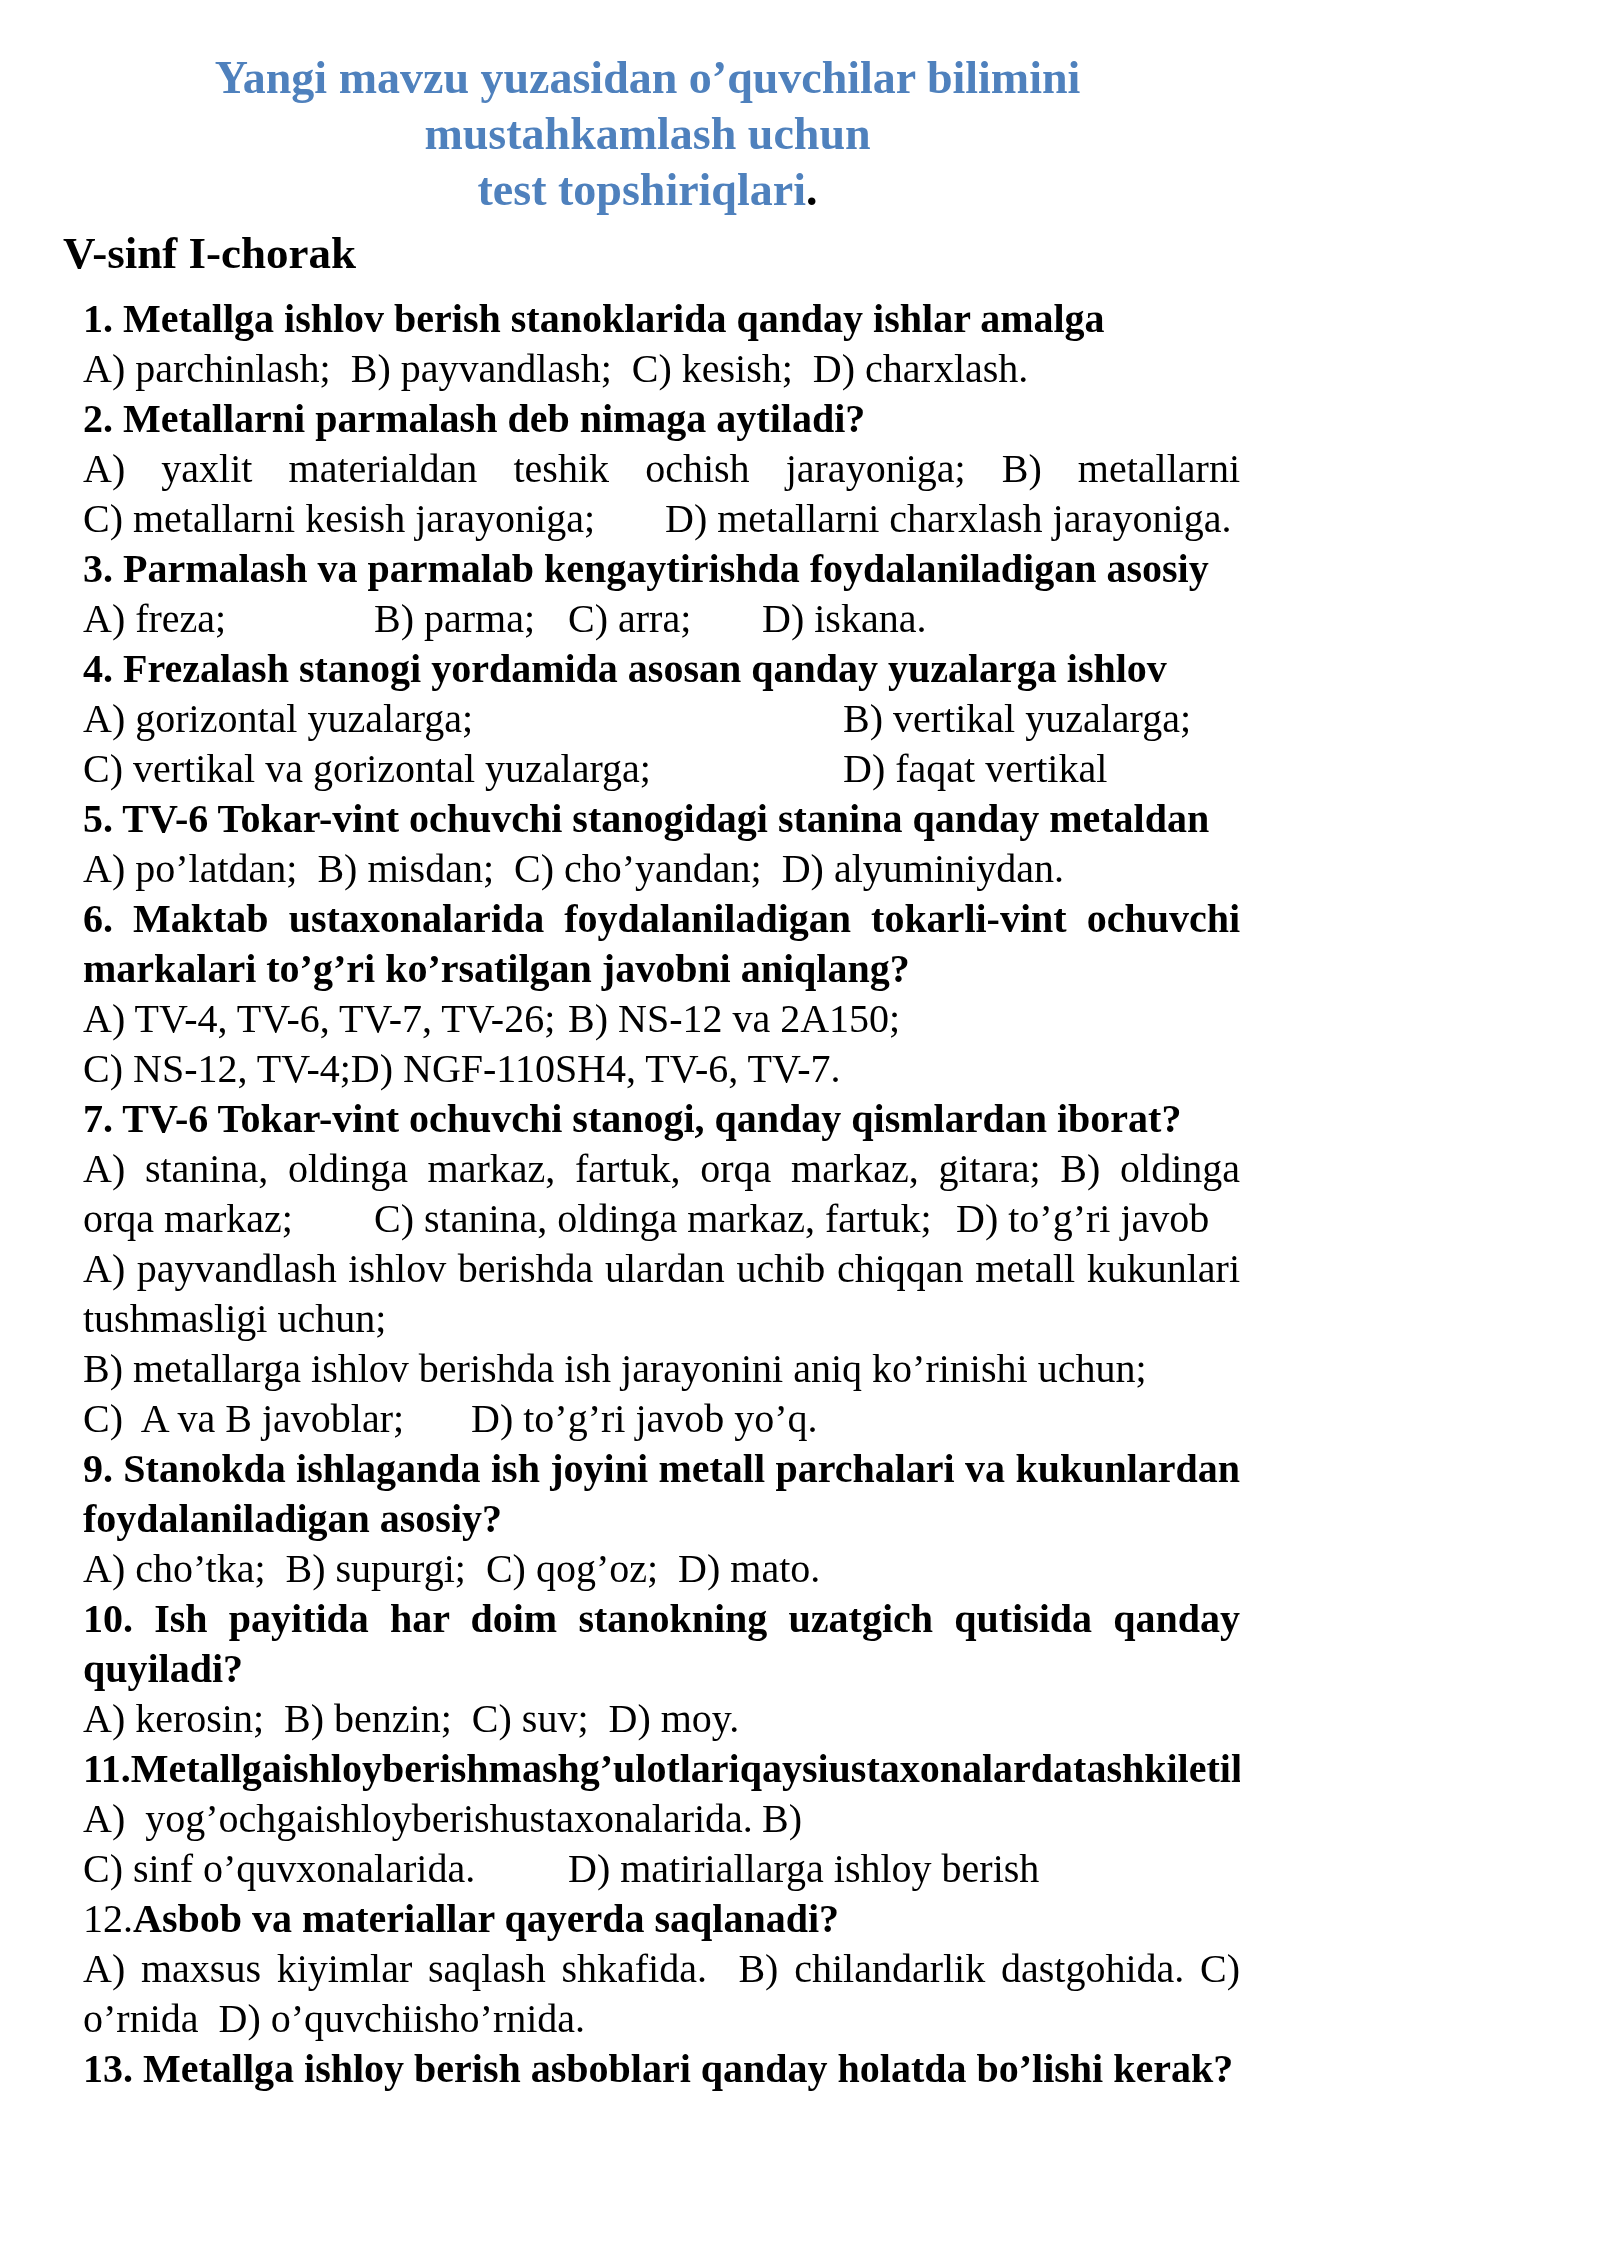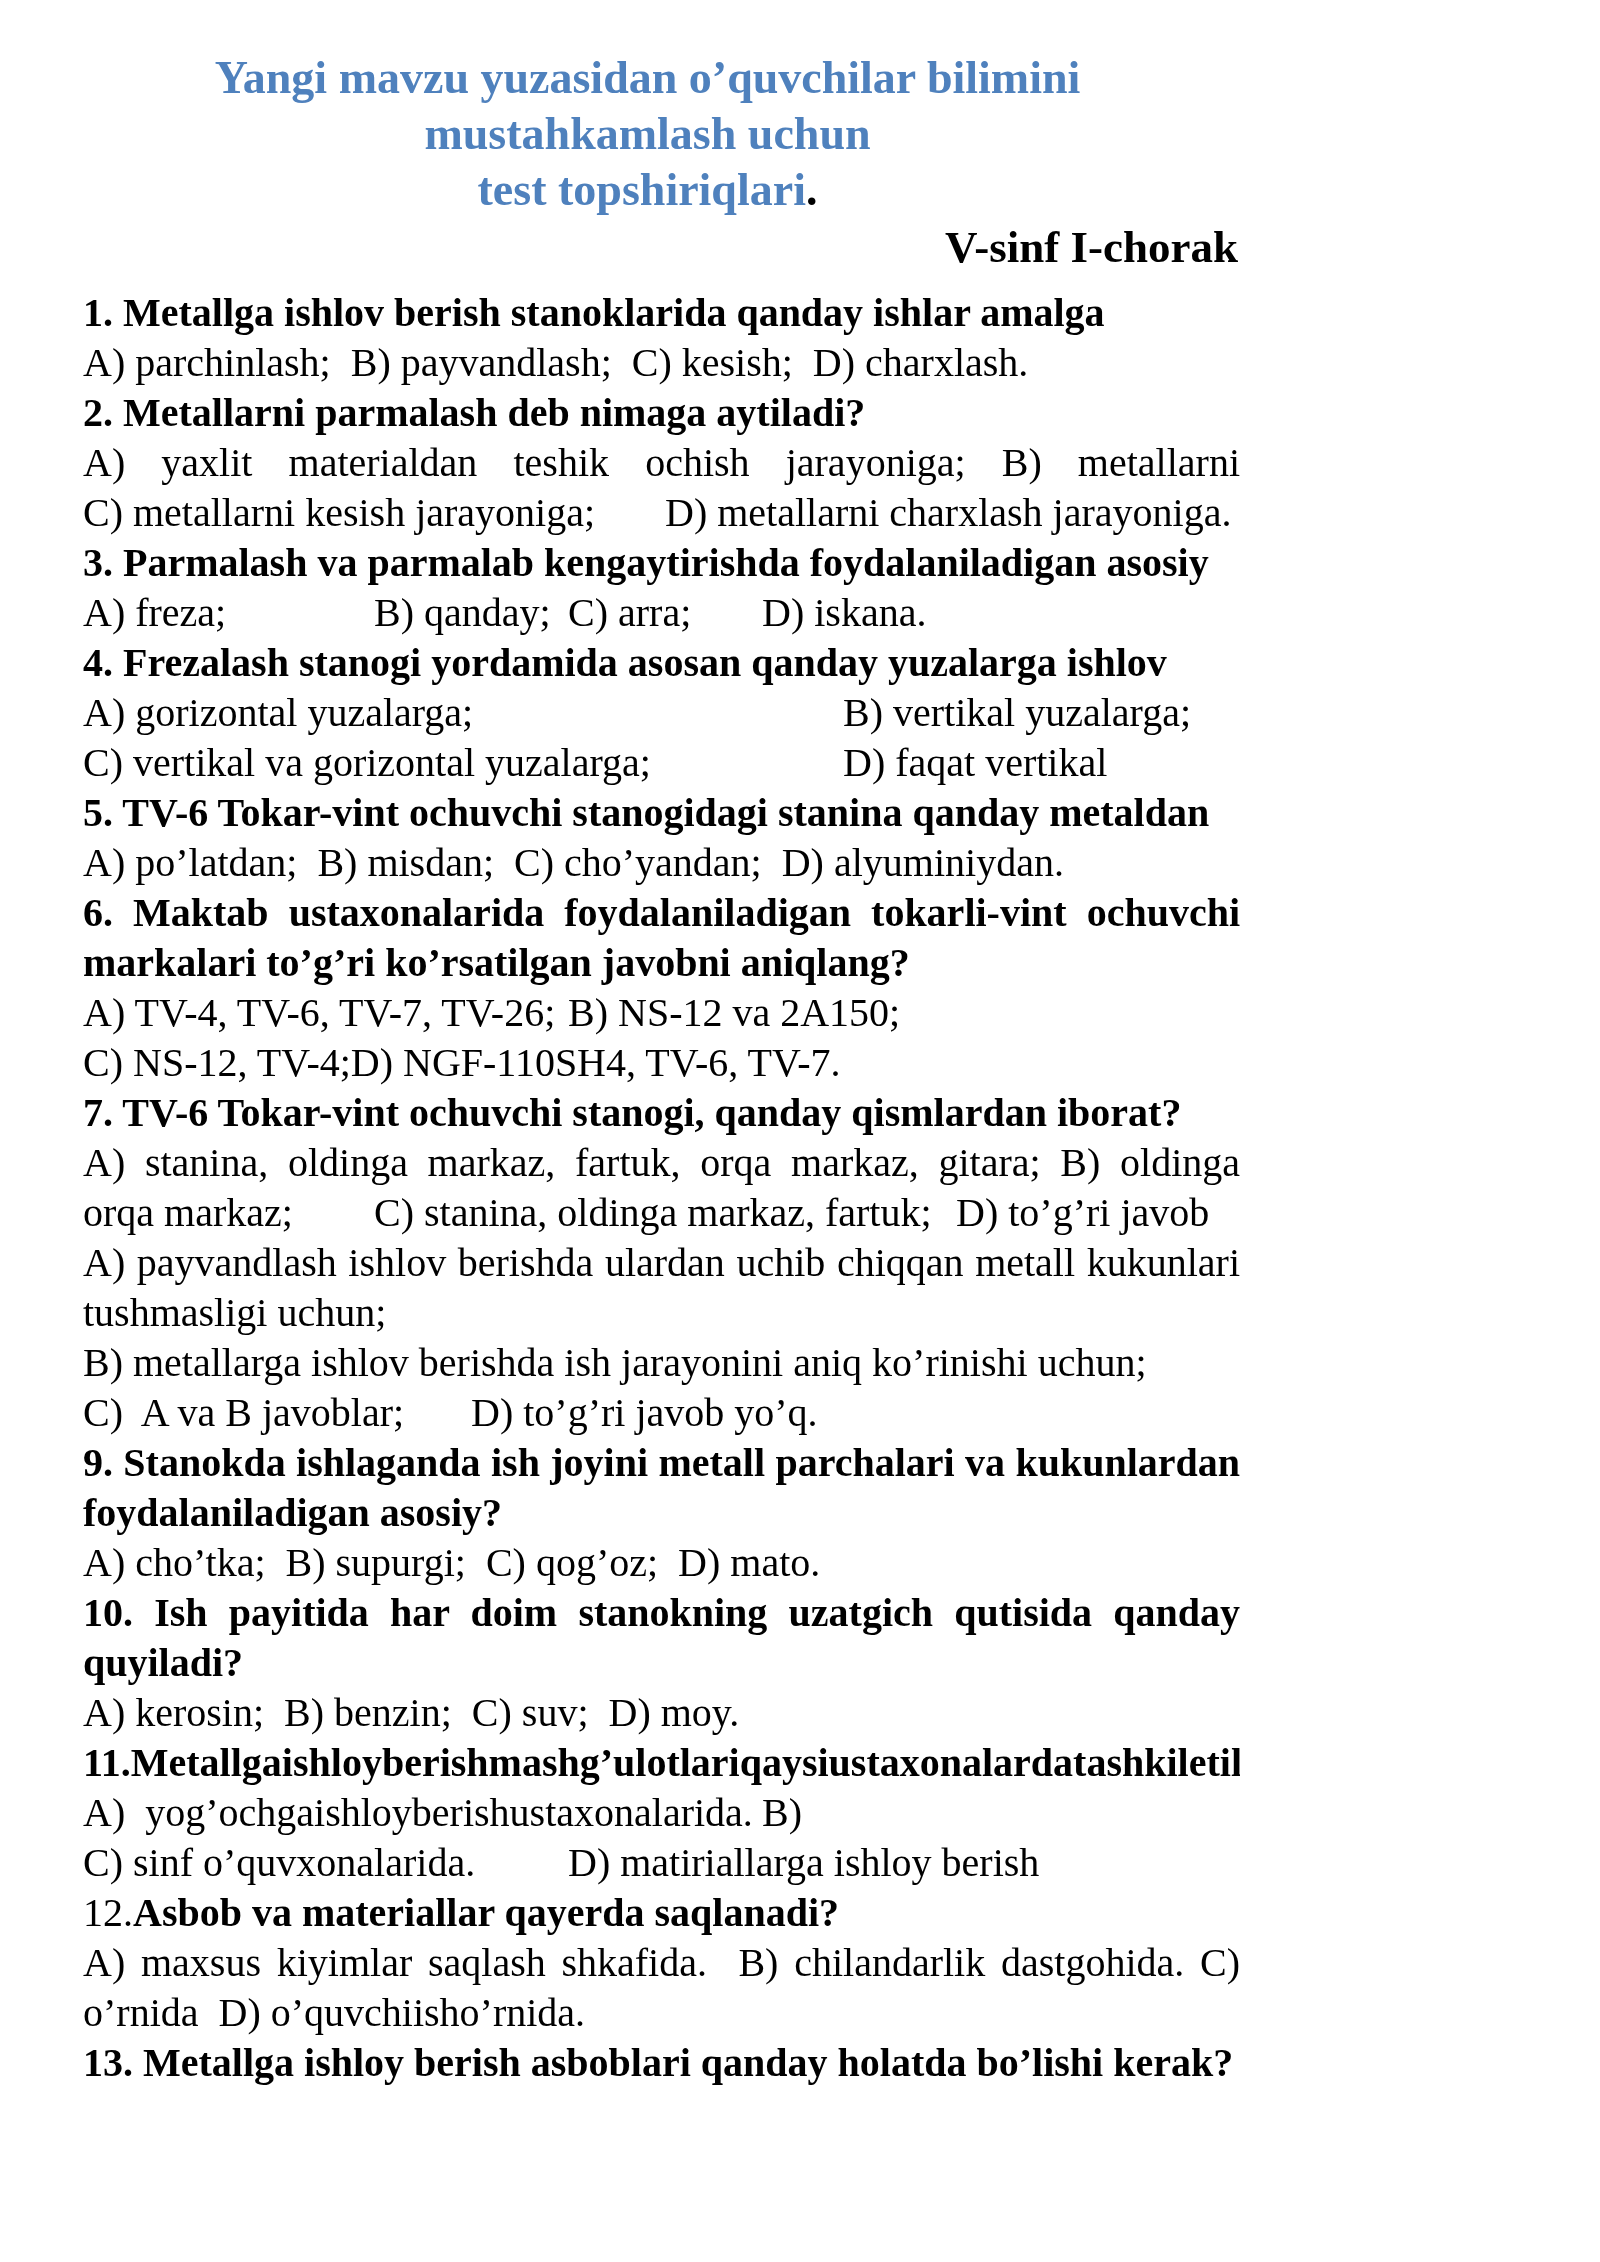--- a/index.html
+++ b/index.html
@@ -22,22 +22,22 @@
   }
   .title {
     margin: 0;
     text-align: center;
     font-weight: 700;
     font-size: 46px;
     line-height: 56px;
   }
   .title .black { color: #000000; }
   .subtitle {
-    margin: 2px;
-    text-align: right;
+    margin: 8px;
+    text-align: left;
     font-weight: 700;
     font-size: 45px;
     line-height: 54px;
     color: #000000;
   }
   .questions { margin-top: 14px; margin-left: 28px; }
   .q { margin: 0; }
   .line {
     font-size: 40px;
     line-height: 50px;
@@ -77,21 +77,21 @@
     </div>
 
     <div class="q">
       <div class="line b">2. Metallarni parmalash deb nimaga aytiladi?</div>
       <div class="line j">A) yaxlit materialdan teshik ochish jarayoniga; B) metallarni payvandlash jarayoniga;</div>
       <div class="line">C) metallarni kesish jarayoniga;	D) metallarni charxlash jarayoniga.</div>
     </div>
 
     <div class="q">
       <div class="line b">3. Parmalash va parmalab kengaytirishda foydalaniladigan asosiy asbob qaysi?</div>
-      <div class="line">A) freza;		B) qanday;	C) arra;	D) iskana.</div>
+      <div class="line">A) freza;		B) parma;	C) arra;	D) iskana.</div>
     </div>
 
     <div class="q">
       <div class="line b">4. Frezalash stanogi yordamida asosan qanday yuzalarga ishlov beriladi?</div>
       <div class="line t380">A) gorizontal yuzalarga;	B) vertikal yuzalarga;</div>
       <div class="line t380">C) vertikal va gorizontal yuzalarga;	D) faqat vertikal yuzalarga.</div>
     </div>
 
     <div class="q">
       <div class="line b">5. TV-6 Tokar-vint ochuvchi stanogidagi stanina qanday metaldan yasaladi?</div>

